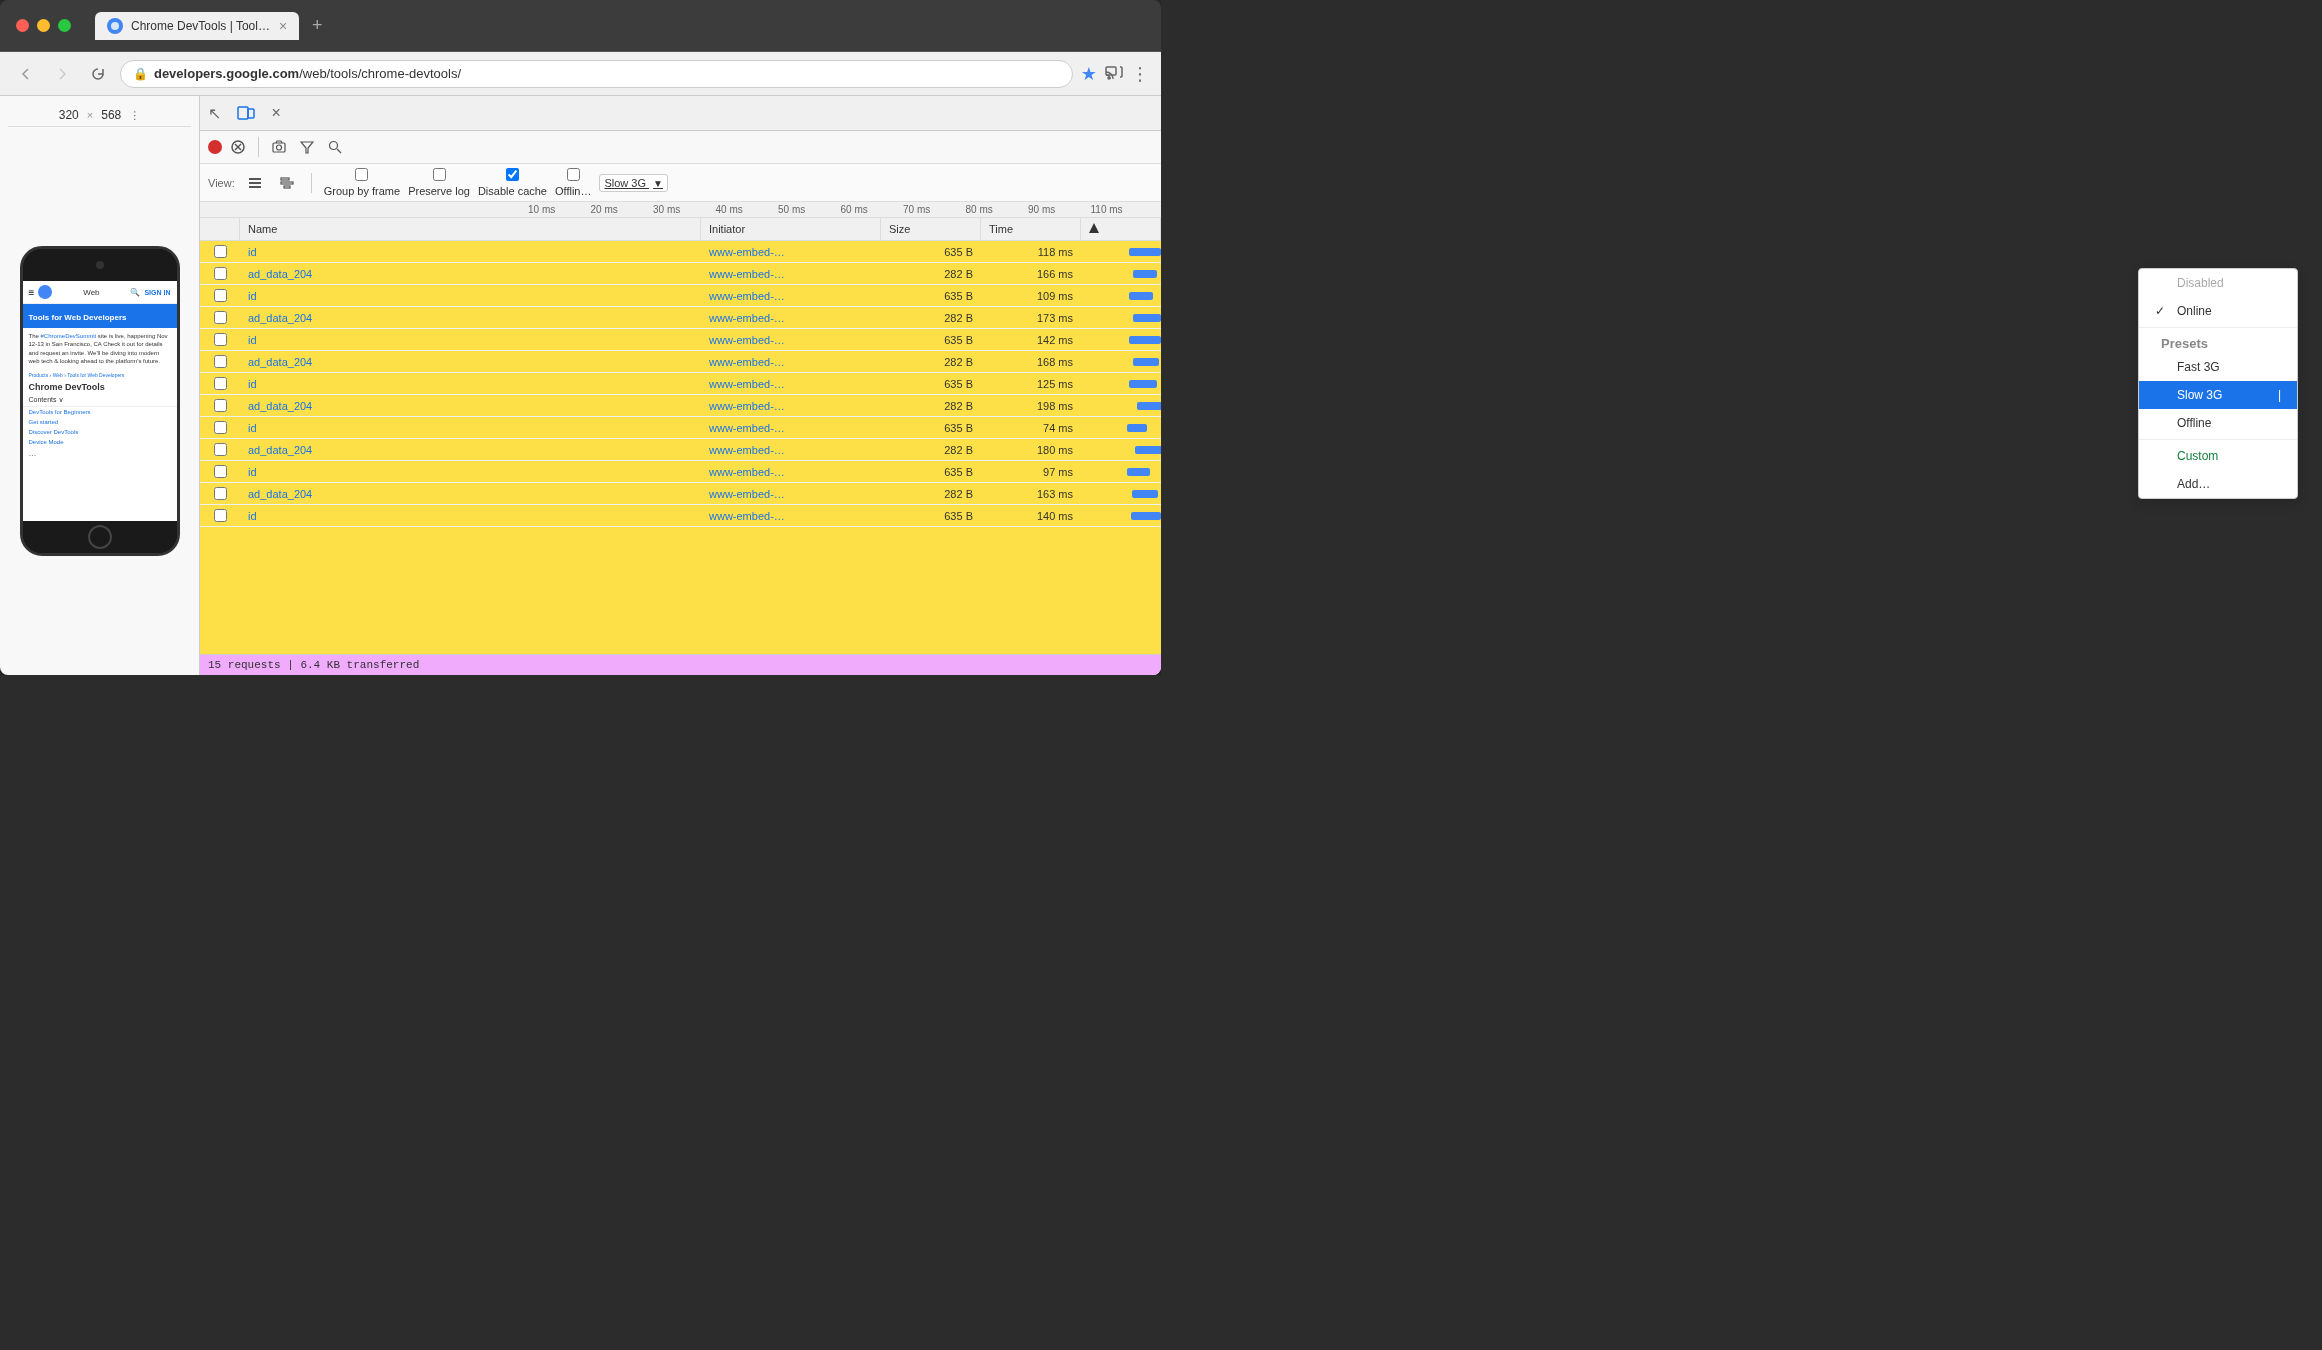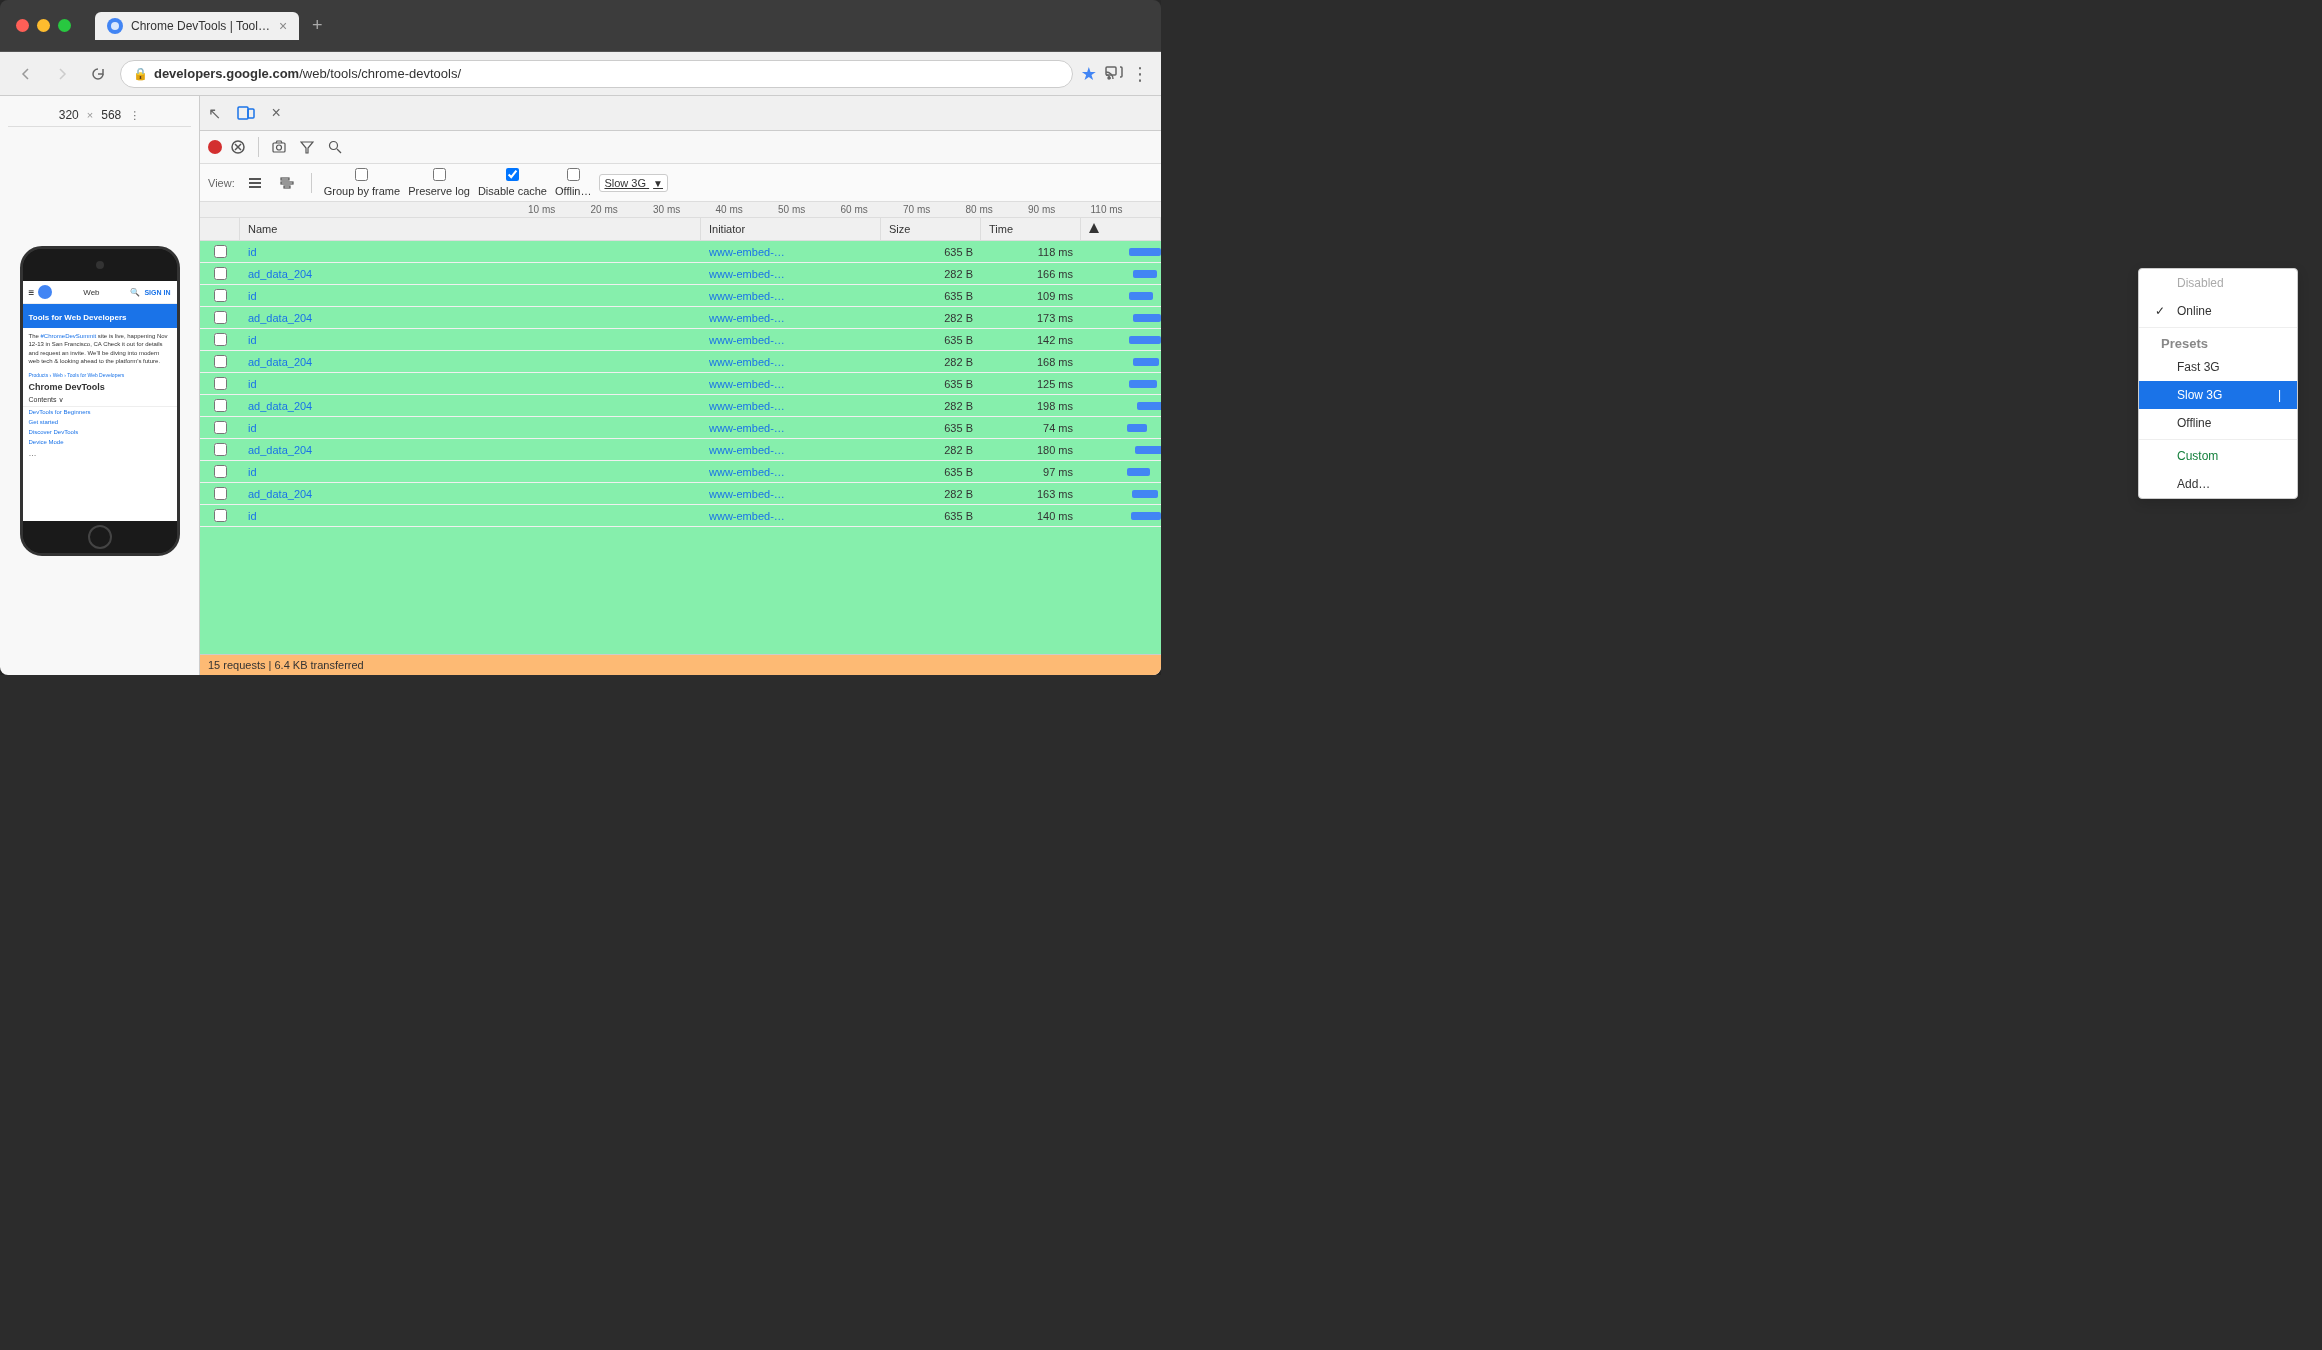--- a/index.html
+++ b/index.html
@@ -74,30 +74,30 @@
     .toolbar-separator { width: 1px; height: 20px; background: #ccc; margin: 0 4px; }
     .toolbar-record { width: 14px; height: 14px; border-radius: 50%; background: #d32f2f; cursor: pointer; }
     .network-toolbar { display: flex; align-items: center; padding: 4px 8px; gap: 8px; border-bottom: 1px solid #ddd; background: #fafafa; flex-wrap: nowrap; }
     .network-checkbox-label { display: flex; align-items: center; gap: 4px; font-size: 11px; color: #333; cursor: pointer; white-space: nowrap; flex-direction: column; }
     .view-label { font-size: 11px; color: #666; }
     .throttle-select { font-size: 11px; border: 1px solid #ccc; border-radius: 3px; padding: 2px 4px; background: white; cursor: pointer; color: #333; position: relative; }
 
     
     .network-timeline { display: flex; align-items: center; padding: 2px 8px; border-bottom: 1px solid #ddd; background: #f0f0f0; overflow: hidden; }
     .timeline-tick { font-size: 10px; color: #666; flex: 1; }
-    .network-table { flex: 1; overflow-y: auto; background: #86efac; }
+    .network-table { flex: 1; overflow-y: auto; background: #fde047; }
     .network-header { display: grid; grid-template-columns: 40px 1fr 180px 100px 100px 80px; background: #f0f0f0; border-bottom: 1px solid #ddd; position: sticky; top: 0; z-index: 1; }
     .network-header-cell { padding: 5px 8px; font-size: 11px; color: #333; font-weight: 500; border-right: 1px solid #ddd; cursor: pointer; }
     .network-row { display: grid; grid-template-columns: 40px 1fr 180px 100px 100px 80px; border-bottom: 1px solid #f0f0f0; }
     .network-cell { padding: 4px 8px; font-size: 11px; color: #333; overflow: hidden; text-overflow: ellipsis; white-space: nowrap; display: flex; align-items: center; }
     .network-cell.name { color: #1a73e8; }
     .network-cell.initiator { color: #1a73e8; }
     .network-cell.size { color: #333; justify-content: flex-end; }
     .network-cell.time { color: #333; justify-content: flex-end; }
-    .network-footer { background: #fdba74; border-top: 1px solid #ccc; padding: 4px 8px; font-size: 11px; color: #333; }
+    .network-footer { background: #f0abfc; border-top: 1px solid #ccc; padding: 4px 8px; font-size: 11px; color: #333; font-family: Liberation Mono, monospace; }
     .checkbox-cell { display: flex; align-items: center; justify-content: center; }
     input[type="checkbox"] { cursor: pointer; }
 
     
     .throttle-dropdown { position: absolute; background: white; border: 1px solid #ccc; border-radius: 4px; box-shadow: 0 4px 12px rgba(0,0,0,0.15); z-index: 100; width: 160px; overflow: hidden; top: 268px; right: 24px; }
     .dropdown-item { padding: 7px 16px; font-size: 12px; color: #333; cursor: pointer; display: flex; gap: 8px; }
     .dropdown-item.active { background: #1a73e8; color: white; }
     .dropdown-item.disabled-item { color: #aaa; }
     .dropdown-item.custom-item { color: #15803d; }
     .dropdown-section-label { padding: 6px 22px 2px; font-size: 13px; color: #888; font-weight: 700; }

